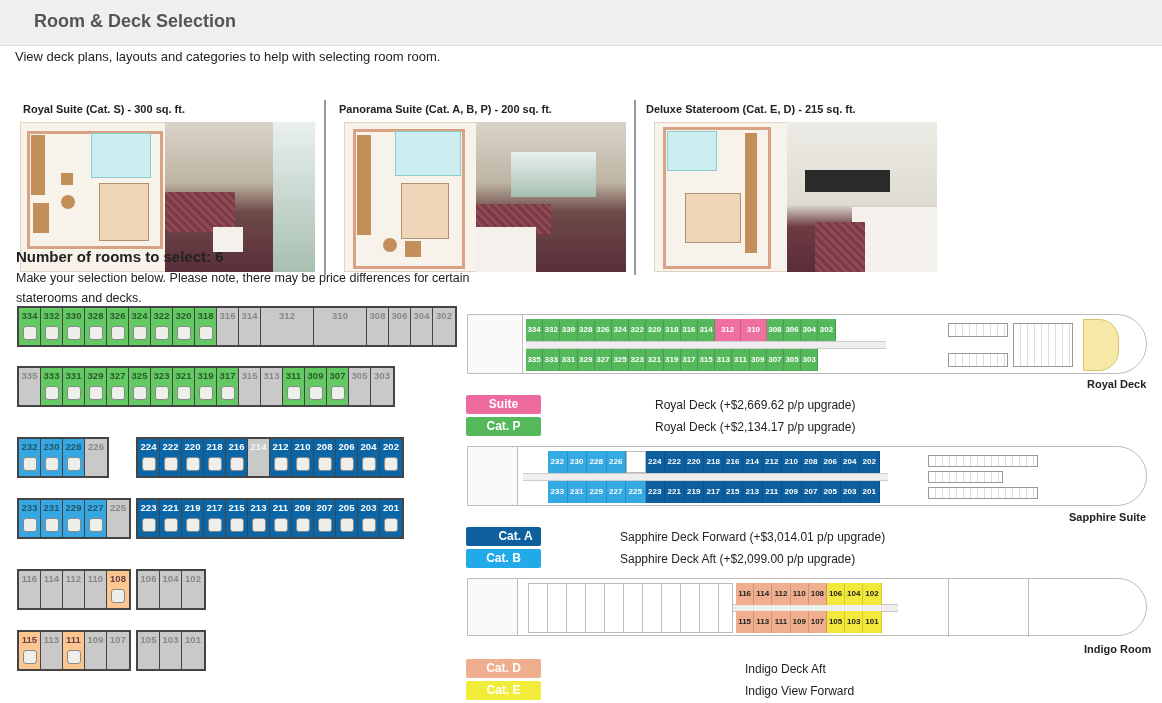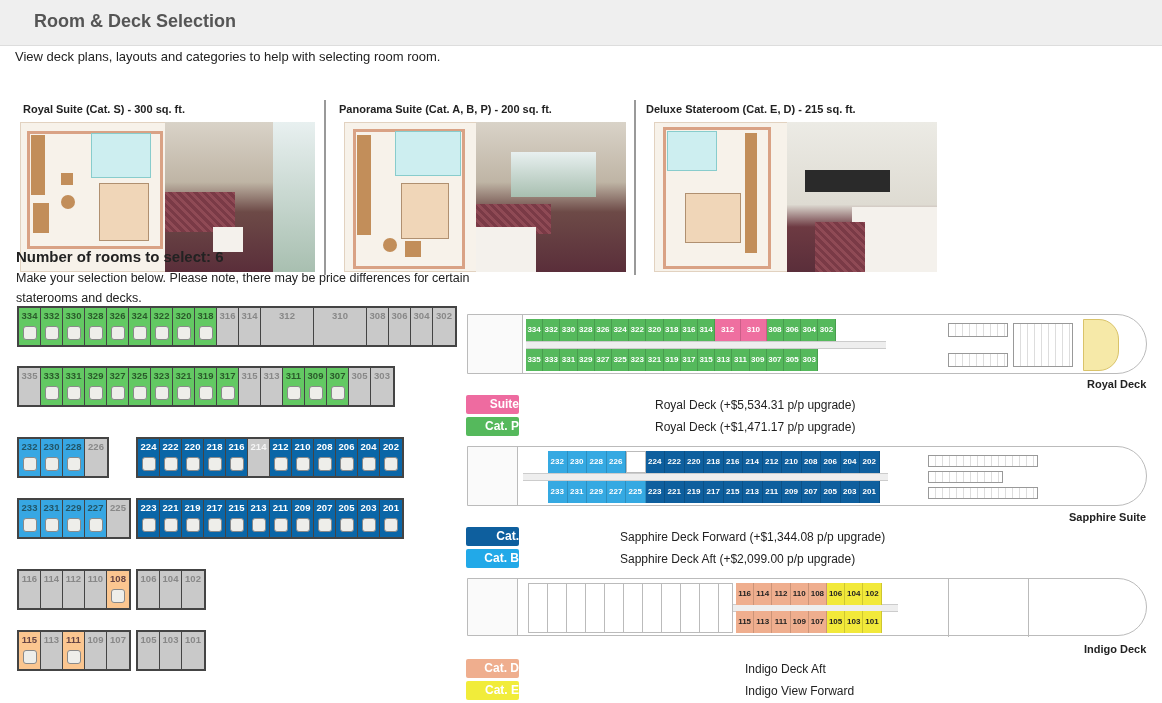--- a/index.html
+++ b/index.html
@@ -43,21 +43,21 @@
   .dk-green { background: #55b95c; color: #fff; }
   .dk-pink { background: #ef6fa0; color: #fff; }
   .dk-lblue { background: #35a9e2; color: #fff; }
   .dk-dblue { background: #0e5f9e; color: #fff; }
   .dk-salmon { background: #efae8e; color: #222; }
   .dk-yellow { background: #f2e93a; color: #222; }
   .dk-empty { background: #fff; color: #222; border: 1px solid #bbb; }
   .deck .furnishing { position: absolute; border: 1px solid #999; background: repeating-linear-gradient(90deg,#fff 0 6px,#ddd 6px 7px); }
   .deck-name { position: absolute; font-size: 11px; font-weight: bold; color: #222; }
 
-  .badge { position: absolute; width: 53px; height: 19px; border-radius: 2px; font-size: 12px; font-weight: bold; color: #fff; text-align: right; line-height: 19px; }
+  .badge { position: absolute; width: 75px; height: 19px; border-radius: 2px; font-size: 12px; font-weight: bold; color: #fff; text-align: center; line-height: 19px; }
   .bd-pink { background: #ee6ba0; }
   .bd-green { background: #55b95c; }
   .bd-dblue { background: #0e5f9e; }
   .bd-lblue { background: #22a9e8; }
   .bd-salmon { background: #efae8e; }
   .bd-yellow { background: #f1ec3a; }
   .legend-text { position: absolute; font-size: 12px; color: #222; }
 </style>
 </head>
 <body>
@@ -261,23 +261,23 @@
     <div class="dcab dk-green" style="left: 230px; top: 34px; width: 17.2px;">315</div>
     <div class="dcab dk-green" style="left: 247.2px; top: 34px; width: 17.2px;">313</div>
     <div class="dcab dk-green" style="left: 264.4px; top: 34px; width: 17.2px;">311</div>
     <div class="dcab dk-green" style="left: 281.6px; top: 34px; width: 17.2px;">309</div>
     <div class="dcab dk-green" style="left: 298.8px; top: 34px; width: 17.2px;">307</div>
     <div class="dcab dk-green" style="left: 316px; top: 34px; width: 17.2px;">305</div>
     <div class="dcab dk-green" style="left: 333.2px; top: 34px; width: 17.2px;">303</div>
   </div>
 <div class="deck-name" style="left:1087px;top:378px;">Royal Deck</div>
 <div class="badge bd-pink" style="left:466px;top:395px;">Suite</div>
-<div class="legend-text" style="left:655px;top:398px;">Royal Deck (+$5,534.31 p/p upgrade)</div>
+<div class="legend-text" style="left:655px;top:398px;">Royal Deck (+$2,669.62 p/p upgrade)</div>
 <div class="badge bd-green" style="left:466px;top:417px;">Cat. P</div>
-<div class="legend-text" style="left:655px;top:420px;">Royal Deck (+$1,471.17 p/p upgrade)</div>
+<div class="legend-text" style="left:655px;top:420px;">Royal Deck (+$2,134.17 p/p upgrade)</div>
 
 <div class="deck" id="deck-sapphire" style="left:467px;top:446px;width:680px;height:60px;border-radius:0 50px 50px 0;">
   <div class="hull-left" style="width:50px;"></div>
   <div class="corridor" style="left:55px;top:26px;width:365px;"></div>
   <div class="furnishing" style="left:460px;top:8px;width:110px;height:12px;"></div>
   <div class="furnishing" style="left:460px;top:24px;width:75px;height:12px;"></div>
   <div class="furnishing" style="left:460px;top:40px;width:110px;height:12px;"></div>
 <div class="dcab dk-lblue" style="left: 80px; top: 4px; width: 19.5px;">232</div>
     <div class="dcab dk-lblue" style="left: 99.5px; top: 4px; width: 19.5px;">230</div>
     <div class="dcab dk-lblue" style="left: 119px; top: 4px; width: 19.5px;">228</div>
@@ -308,21 +308,21 @@
     <div class="dcab dk-dblue" style="left: 275px; top: 34px; width: 19.5px;">213</div>
     <div class="dcab dk-dblue" style="left: 294.5px; top: 34px; width: 19.5px;">211</div>
     <div class="dcab dk-dblue" style="left: 314px; top: 34px; width: 19.5px;">209</div>
     <div class="dcab dk-dblue" style="left: 333.5px; top: 34px; width: 19.5px;">207</div>
     <div class="dcab dk-dblue" style="left: 353px; top: 34px; width: 19.5px;">205</div>
     <div class="dcab dk-dblue" style="left: 372.5px; top: 34px; width: 19.5px;">203</div>
     <div class="dcab dk-dblue" style="left: 392px; top: 34px; width: 19.5px;">201</div>
   </div>
 <div class="deck-name" style="left:1069px;top:511px;">Sapphire Suite</div>
 <div class="badge bd-dblue" style="left:466px;top:527px;padding-left:24px;">Cat. A</div>
-<div class="legend-text" style="left:620px;top:530px;">Sapphire Deck Forward (+$1,344.08 p/p upgrade)</div>
+<div class="legend-text" style="left:620px;top:530px;">Sapphire Deck Forward (+$3,014.01 p/p upgrade)</div>
 <div class="badge bd-lblue" style="left:466px;top:549px;">Cat. B</div>
 <div class="legend-text" style="left:620px;top:552px;">Sapphire Deck Aft (+$2,099.00 p/p upgrade)</div>
 
 <div class="deck" id="deck-indigo" style="left:467px;top:578px;width:680px;height:58px;border-radius:0 60px 60px 0;">
   <div class="hull-left" style="width:50px;"></div>
   <div class="corridor" style="left:80px;top:25px;width:350px;"></div>
   <div style="position:absolute;left:60px;top:4px;width:205px;height:50px;background:repeating-linear-gradient(90deg,#fff 0 18px,#bbb 18px 19px);border:1px solid #bbb;"></div>
   <div style="position:absolute;left:480px;top:0;width:1px;height:58px;background:#bbb;"></div>
   <div style="position:absolute;left:560px;top:0;width:1px;height:58px;background:#bbb;"></div>
 <div class="dcab dk-salmon" style="left: 268px; top: 4px; width: 18.2px;">116</div>
@@ -335,17 +335,17 @@
     <div class="dcab dk-yellow" style="left: 395.4px; top: 4px; width: 18.2px;">102</div>
     <div class="dcab dk-salmon" style="left: 268px; top: 32px; width: 18.2px;">115</div>
     <div class="dcab dk-salmon" style="left: 286.2px; top: 32px; width: 18.2px;">113</div>
     <div class="dcab dk-salmon" style="left: 304.4px; top: 32px; width: 18.2px;">111</div>
     <div class="dcab dk-salmon" style="left: 322.6px; top: 32px; width: 18.2px;">109</div>
     <div class="dcab dk-salmon" style="left: 340.8px; top: 32px; width: 18.2px;">107</div>
     <div class="dcab dk-yellow" style="left: 359px; top: 32px; width: 18.2px;">105</div>
     <div class="dcab dk-yellow" style="left: 377.2px; top: 32px; width: 18.2px;">103</div>
     <div class="dcab dk-yellow" style="left: 395.4px; top: 32px; width: 18.2px;">101</div>
   </div>
-<div class="deck-name" style="left:1084px;top:643px;">Indigo Deck</div>
+<div class="deck-name" style="left:1084px;top:643px;">Indigo Room</div>
 <div class="badge bd-salmon" style="left:466px;top:659px;">Cat. D</div>
 <div class="legend-text" style="left:745px;top:662px;">Indigo Deck Aft</div>
 <div class="badge bd-yellow" style="left:466px;top:681px;">Cat. E</div>
 <div class="legend-text" style="left:745px;top:684px;">Indigo View Forward</div>
 
 </body></html>

